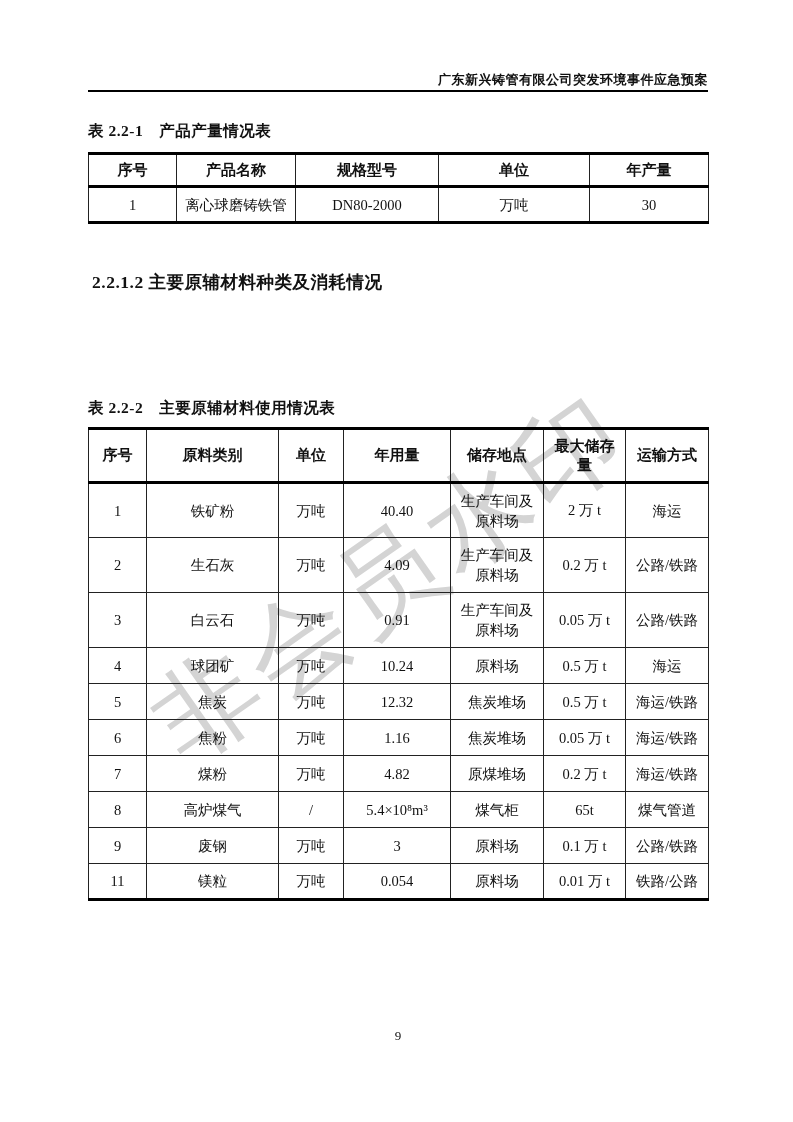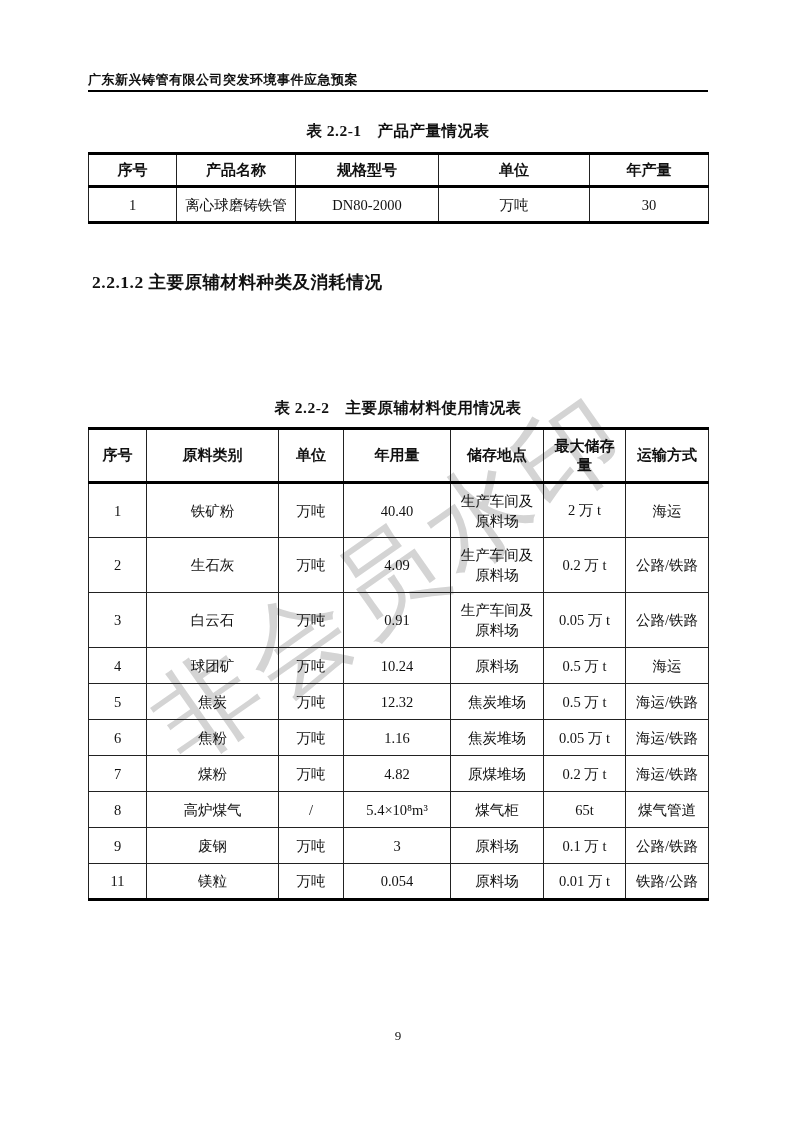--- a/index.html
+++ b/index.html
@@ -14,26 +14,26 @@
     transform:rotate(-35deg);
     font-family:"Liberation Sans","DejaVu Sans",sans-serif;
     font-size:104px; line-height:145px; text-align:center;
     color:#d4d4d4; letter-spacing:6px; white-space:nowrap;
     z-index:0; user-select:none;
   }
   .layer { position:absolute; inset:0; z-index:1; }
 
   .header-title {
     position:absolute; top:71px; left:88px; width:620px;
-    text-align:left; font-size:13px; letter-spacing:0.5px; font-weight:bold;
+    text-align:right; font-size:13px; letter-spacing:0.5px; font-weight:bold;
   }
   .header-rule { position:absolute; top:90px; left:88px; width:620px; height:2px; background:#000; }
 
   .caption {
-    position:absolute; left:88px; width:620px; text-align:center;
+    position:absolute; left:88px; width:620px; text-align:left;
     font-weight:bold; font-size:15.5px; letter-spacing:0.5px;
   }
   .c1 { top:121px; }
   .c2 { top:398px; }
 
   .heading {
     position:absolute; left:92px; top:270px;
     font-size:17.5px; font-weight:bold; letter-spacing:0.5px;
   }
   .para { position:absolute; left:88px; top:303px; width:620px; font-size:17.5px; }

